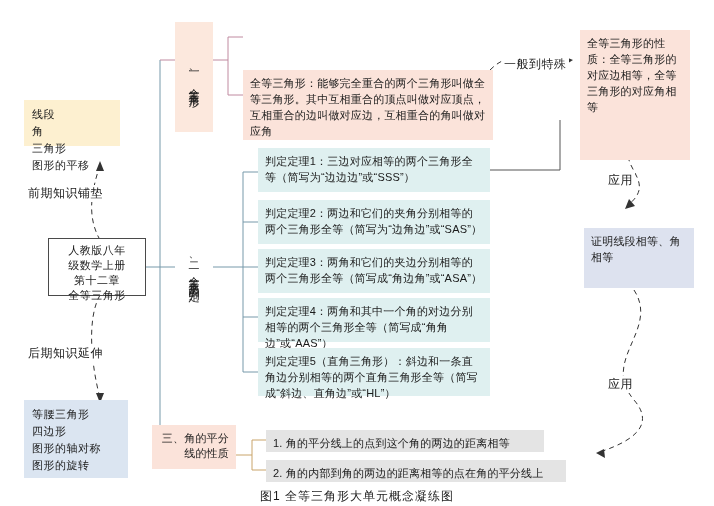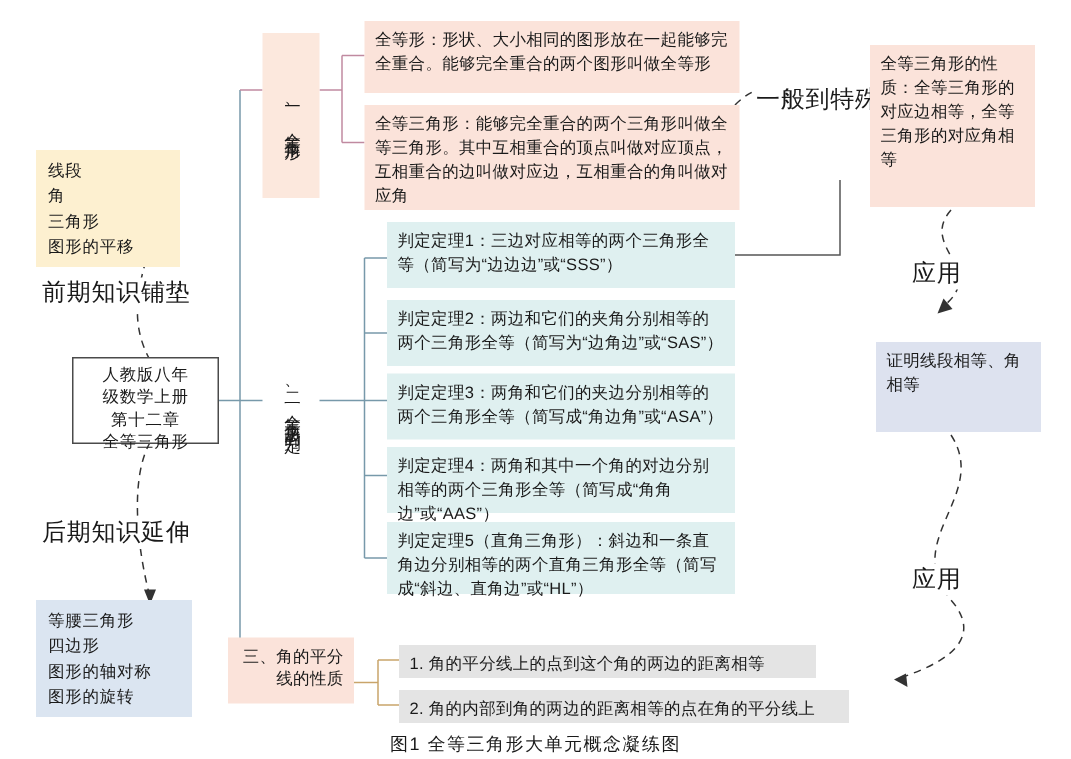--- a/index.html
+++ b/index.html
@@ -62,21 +62,21 @@
     letter-spacing:0.2px;
   }
   .pink{background:#fbe3da;}
   .cyan{background:#dff0f0;}
   .grey{background:#e4e4e4;}
   .lavender{background:#dde2ef;}
   .peach{background:#fbe3da;}
 
   .edgelabel{
     position:absolute;
-    font-size:16px;
+    font-size:12px;
     background:#ffffff;
     padding:0 2px;
     letter-spacing:0.5px;
   }
   .caption{
     position:absolute;
     left:0;
     width:714px;
     text-align:center;
     font-size:12px;
@@ -129,21 +129,21 @@
 
     <path d="M634,140 C612,165 660,180 628,205" stroke="#333" stroke-width="1" fill="none" stroke-dasharray="5,4"></path>
     <polygon points="625,209 635,206 629,199" fill="#333"></polygon>
 
     <path d="M634,290 C660,330 600,360 634,400 C660,430 620,445 600,452" stroke="#333" stroke-width="1" fill="none" stroke-dasharray="5,4"></path>
     <polygon points="596,453 605,458 604,449" fill="#333"></polygon>
 
     <path d="M490,170 L560,170 L560,120" stroke="#555" stroke-width="1" fill="none"></path>
   </svg>
 
-  <div class="box yellowbox" style="left:24px;top:100px;width:96px;height:78px;">
+  <div class="box yellowbox" style="left:24px;top:100px;width:96px;height:46px;">
     <div>线段</div>
     <div>角</div>
     <div>三角形</div>
     <div>图形的平移</div>
   </div>
 
   <div class="edgelabel" style="left:26px;top:185px;">前期知识铺垫</div>
 
   <div class="box root" style="left:48px;top:238px;width:98px;height:58px;">
     <div>人教版八年</div>
@@ -156,40 +156,39 @@
 
   <div class="box bluebox" style="left:24px;top:400px;width:104px;height:78px;">
     <div>等腰三角形</div>
     <div>四边形</div>
     <div>图形的轴对称</div>
     <div>图形的旋转</div>
   </div>
 
   <div class="box vtitle" style="left:175px;top:22px;width:38px;height:110px;">一、全等三角形</div>
 
-  <div class="box card pink" style="left:243px;top:14px;width:250px;height:48px;">全等形：形状、大小相同的图形放在一起能够完全重合。能够完全重合的两个图形叫做全等形</div>
 
   <div class="box card pink" style="left:243px;top:70px;width:250px;height:70px;">全等三角形：能够完全重合的两个三角形叫做全等三角形。其中互相重合的顶点叫做对应顶点，互相重合的边叫做对应边，互相重合的角叫做对应角</div>
 
   <div class="box vtitle plain" style="left:176px;top:196px;width:36px;height:145px;">二、全等三角形的判定</div>
 
   <div class="box card cyan" style="left:258px;top:148px;width:232px;height:44px;">判定定理1：三边对应相等的两个三角形全等（简写为“边边边”或“SSS”）</div>
   <div class="box card cyan" style="left:258px;top:200px;width:232px;height:44px;">判定定理2：两边和它们的夹角分别相等的两个三角形全等（简写为“边角边”或“SAS”）</div>
   <div class="box card cyan" style="left:258px;top:249px;width:232px;height:44px;">判定定理3：两角和它们的夹边分别相等的两个三角形全等（简写成“角边角”或“ASA”）</div>
   <div class="box card cyan" style="left:258px;top:298px;width:232px;height:44px;">判定定理4：两角和其中一个角的对边分别相等的两个三角形全等（简写成“角角边”或“AAS”）</div>
   <div class="box card cyan" style="left:258px;top:348px;width:232px;height:48px;">判定定理5（直角三角形）：斜边和一条直角边分别相等的两个直角三角形全等（简写成“斜边、直角边”或“HL”）</div>
 
   <div class="box card peach" style="left:152px;top:425px;width:84px;height:44px;font-size:11px;line-height:15px;text-align:right;padding-top:6px;">三、角的平分线的性质</div>
 
   <div class="box card grey" style="left:266px;top:430px;width:278px;height:22px;">1.  角的平分线上的点到这个角的两边的距离相等</div>
   <div class="box card grey" style="left:266px;top:460px;width:300px;height:22px;">2.  角的内部到角的两边的距离相等的点在角的平分线上</div>
 
   <div class="edgelabel" style="left:502px;top:56px;">一般到特殊</div>
 
-  <div class="box card peach" style="left:580px;top:30px;width:110px;height:108px;">全等三角形的性质：全等三角形的对应边相等，全等三角形的对应角相等</div>
+  <div class="box card peach" style="left:580px;top:30px;width:110px;height:130px;">全等三角形的性质：全等三角形的对应边相等，全等三角形的对应角相等</div>
 
   <div class="edgelabel" style="left:606px;top:172px;">应用</div>
 
   <div class="box card lavender" style="left:584px;top:228px;width:110px;height:60px;">证明线段相等、角相等</div>
 
   <div class="edgelabel" style="left:606px;top:376px;">应用</div>
 
   <div class="caption" style="top:488px;">图1  全等三角形大单元概念凝练图</div>
 
 </div>

